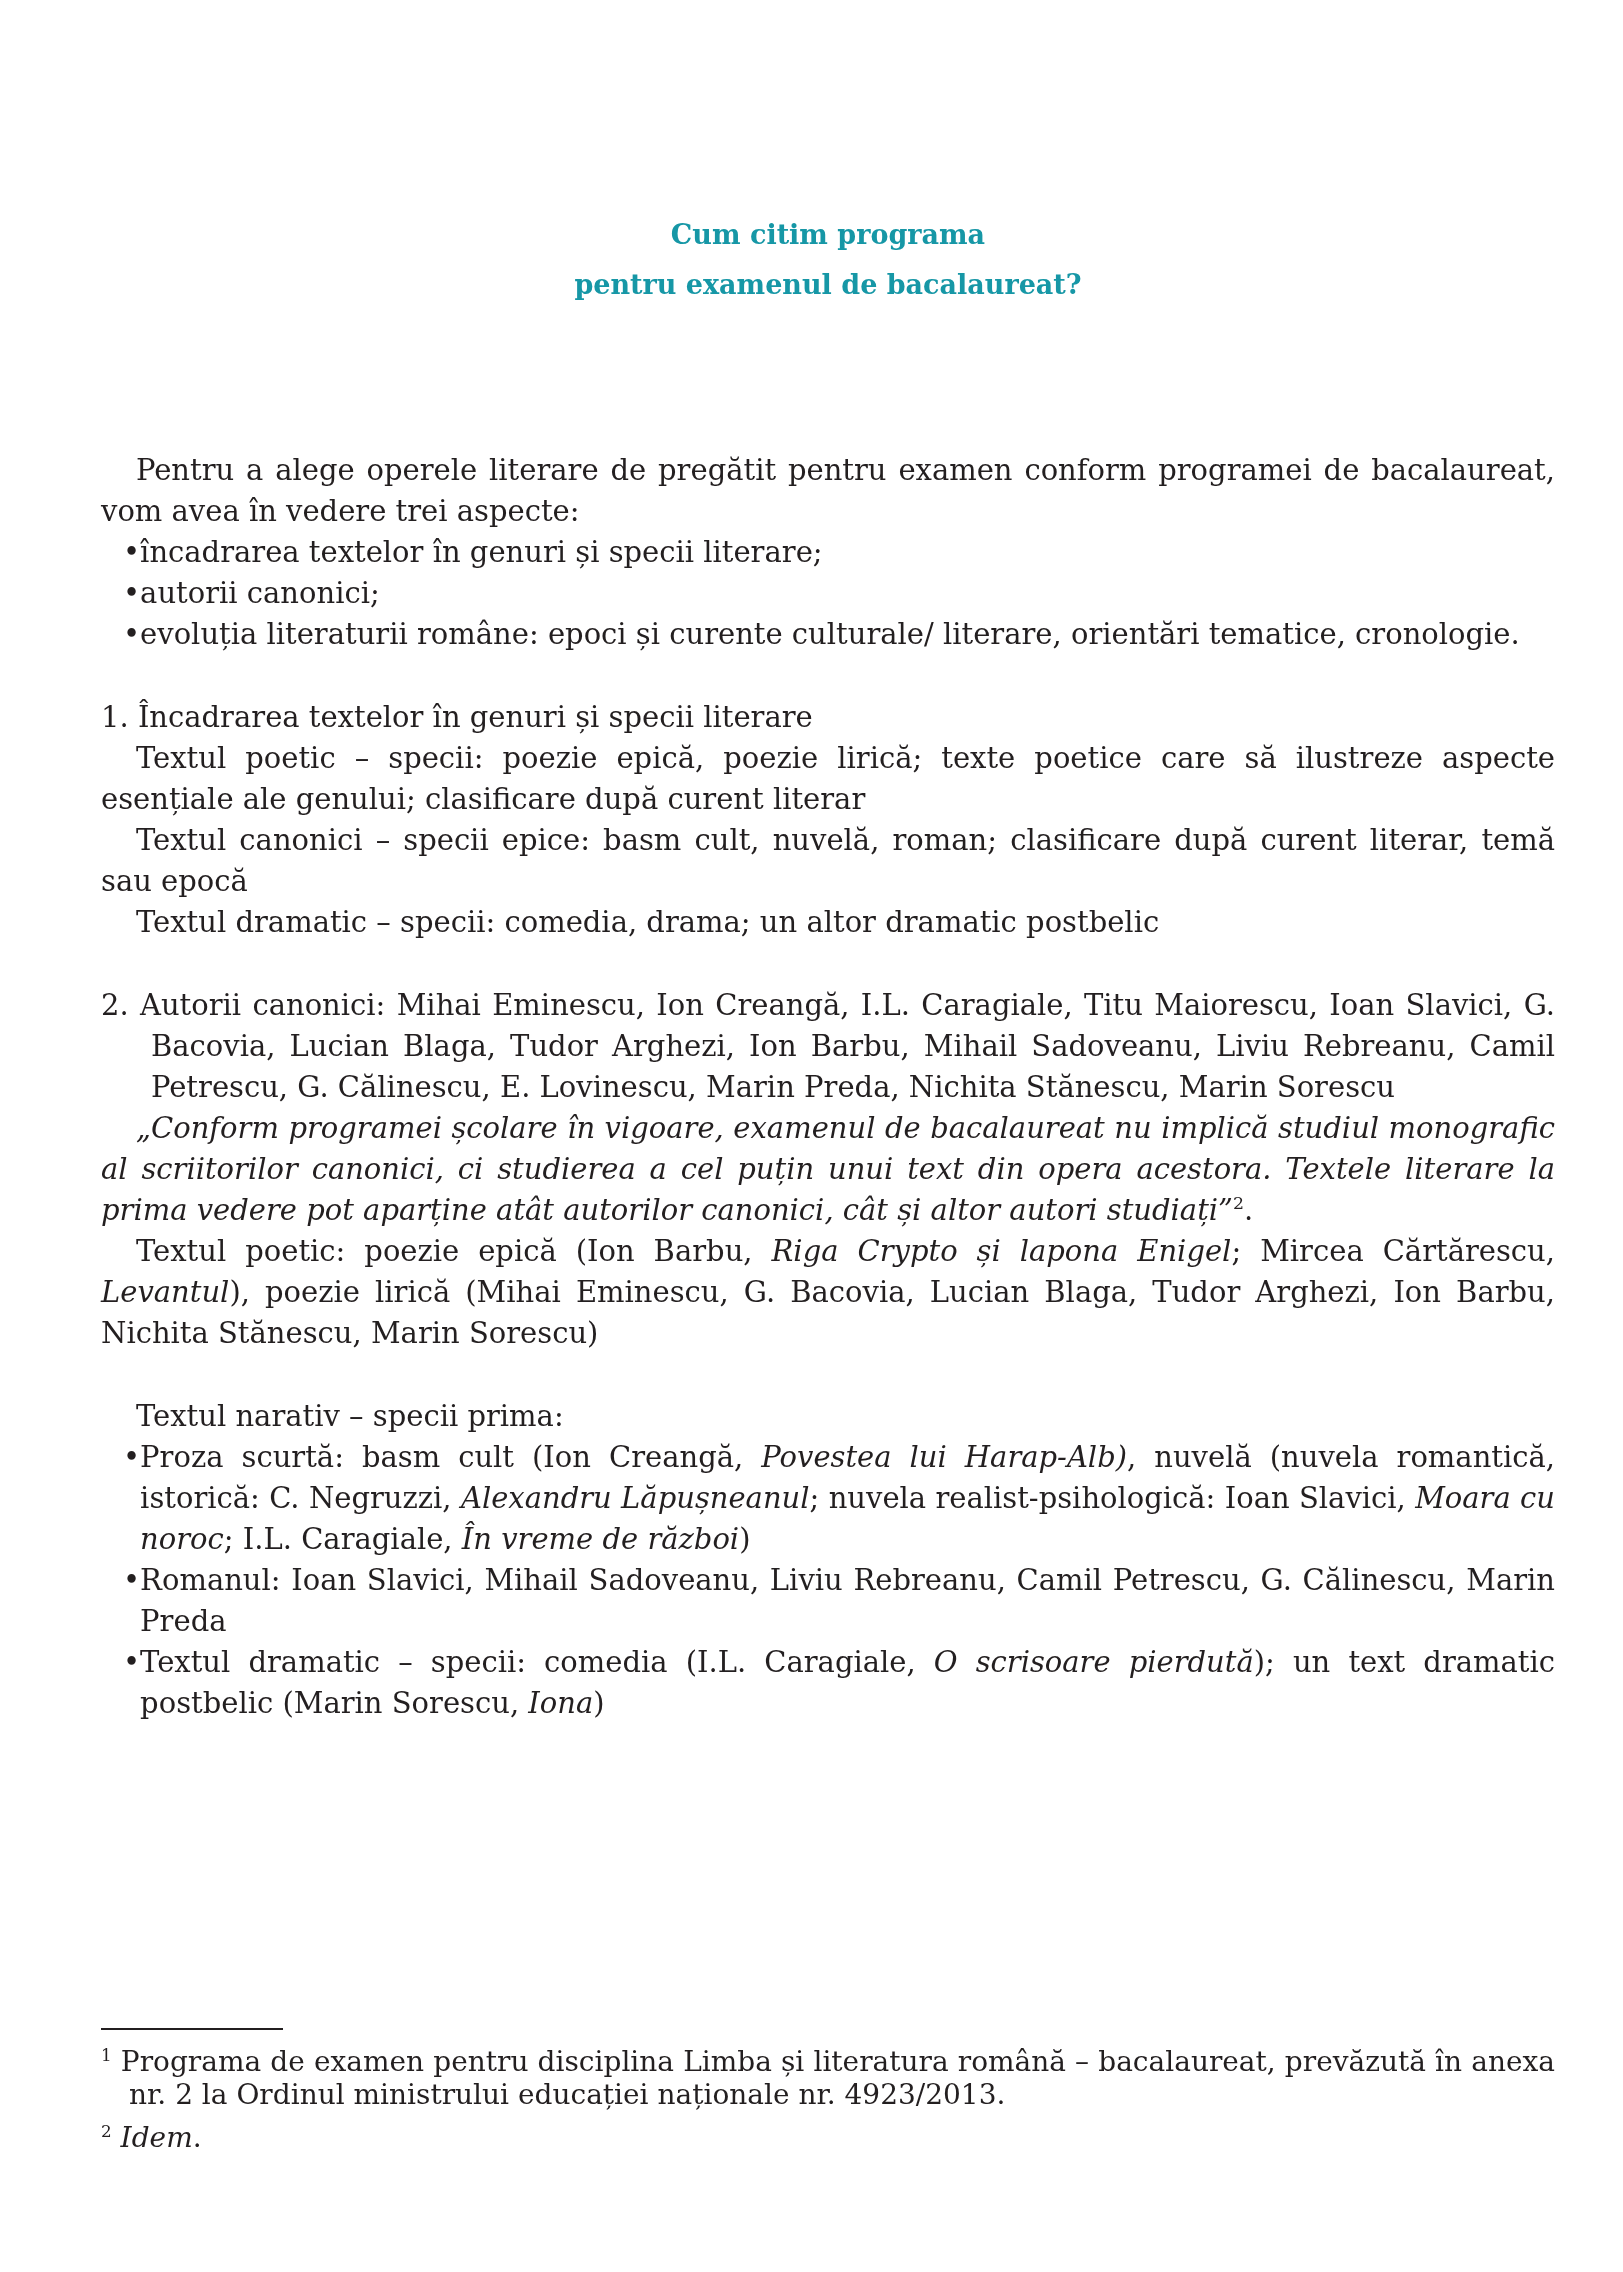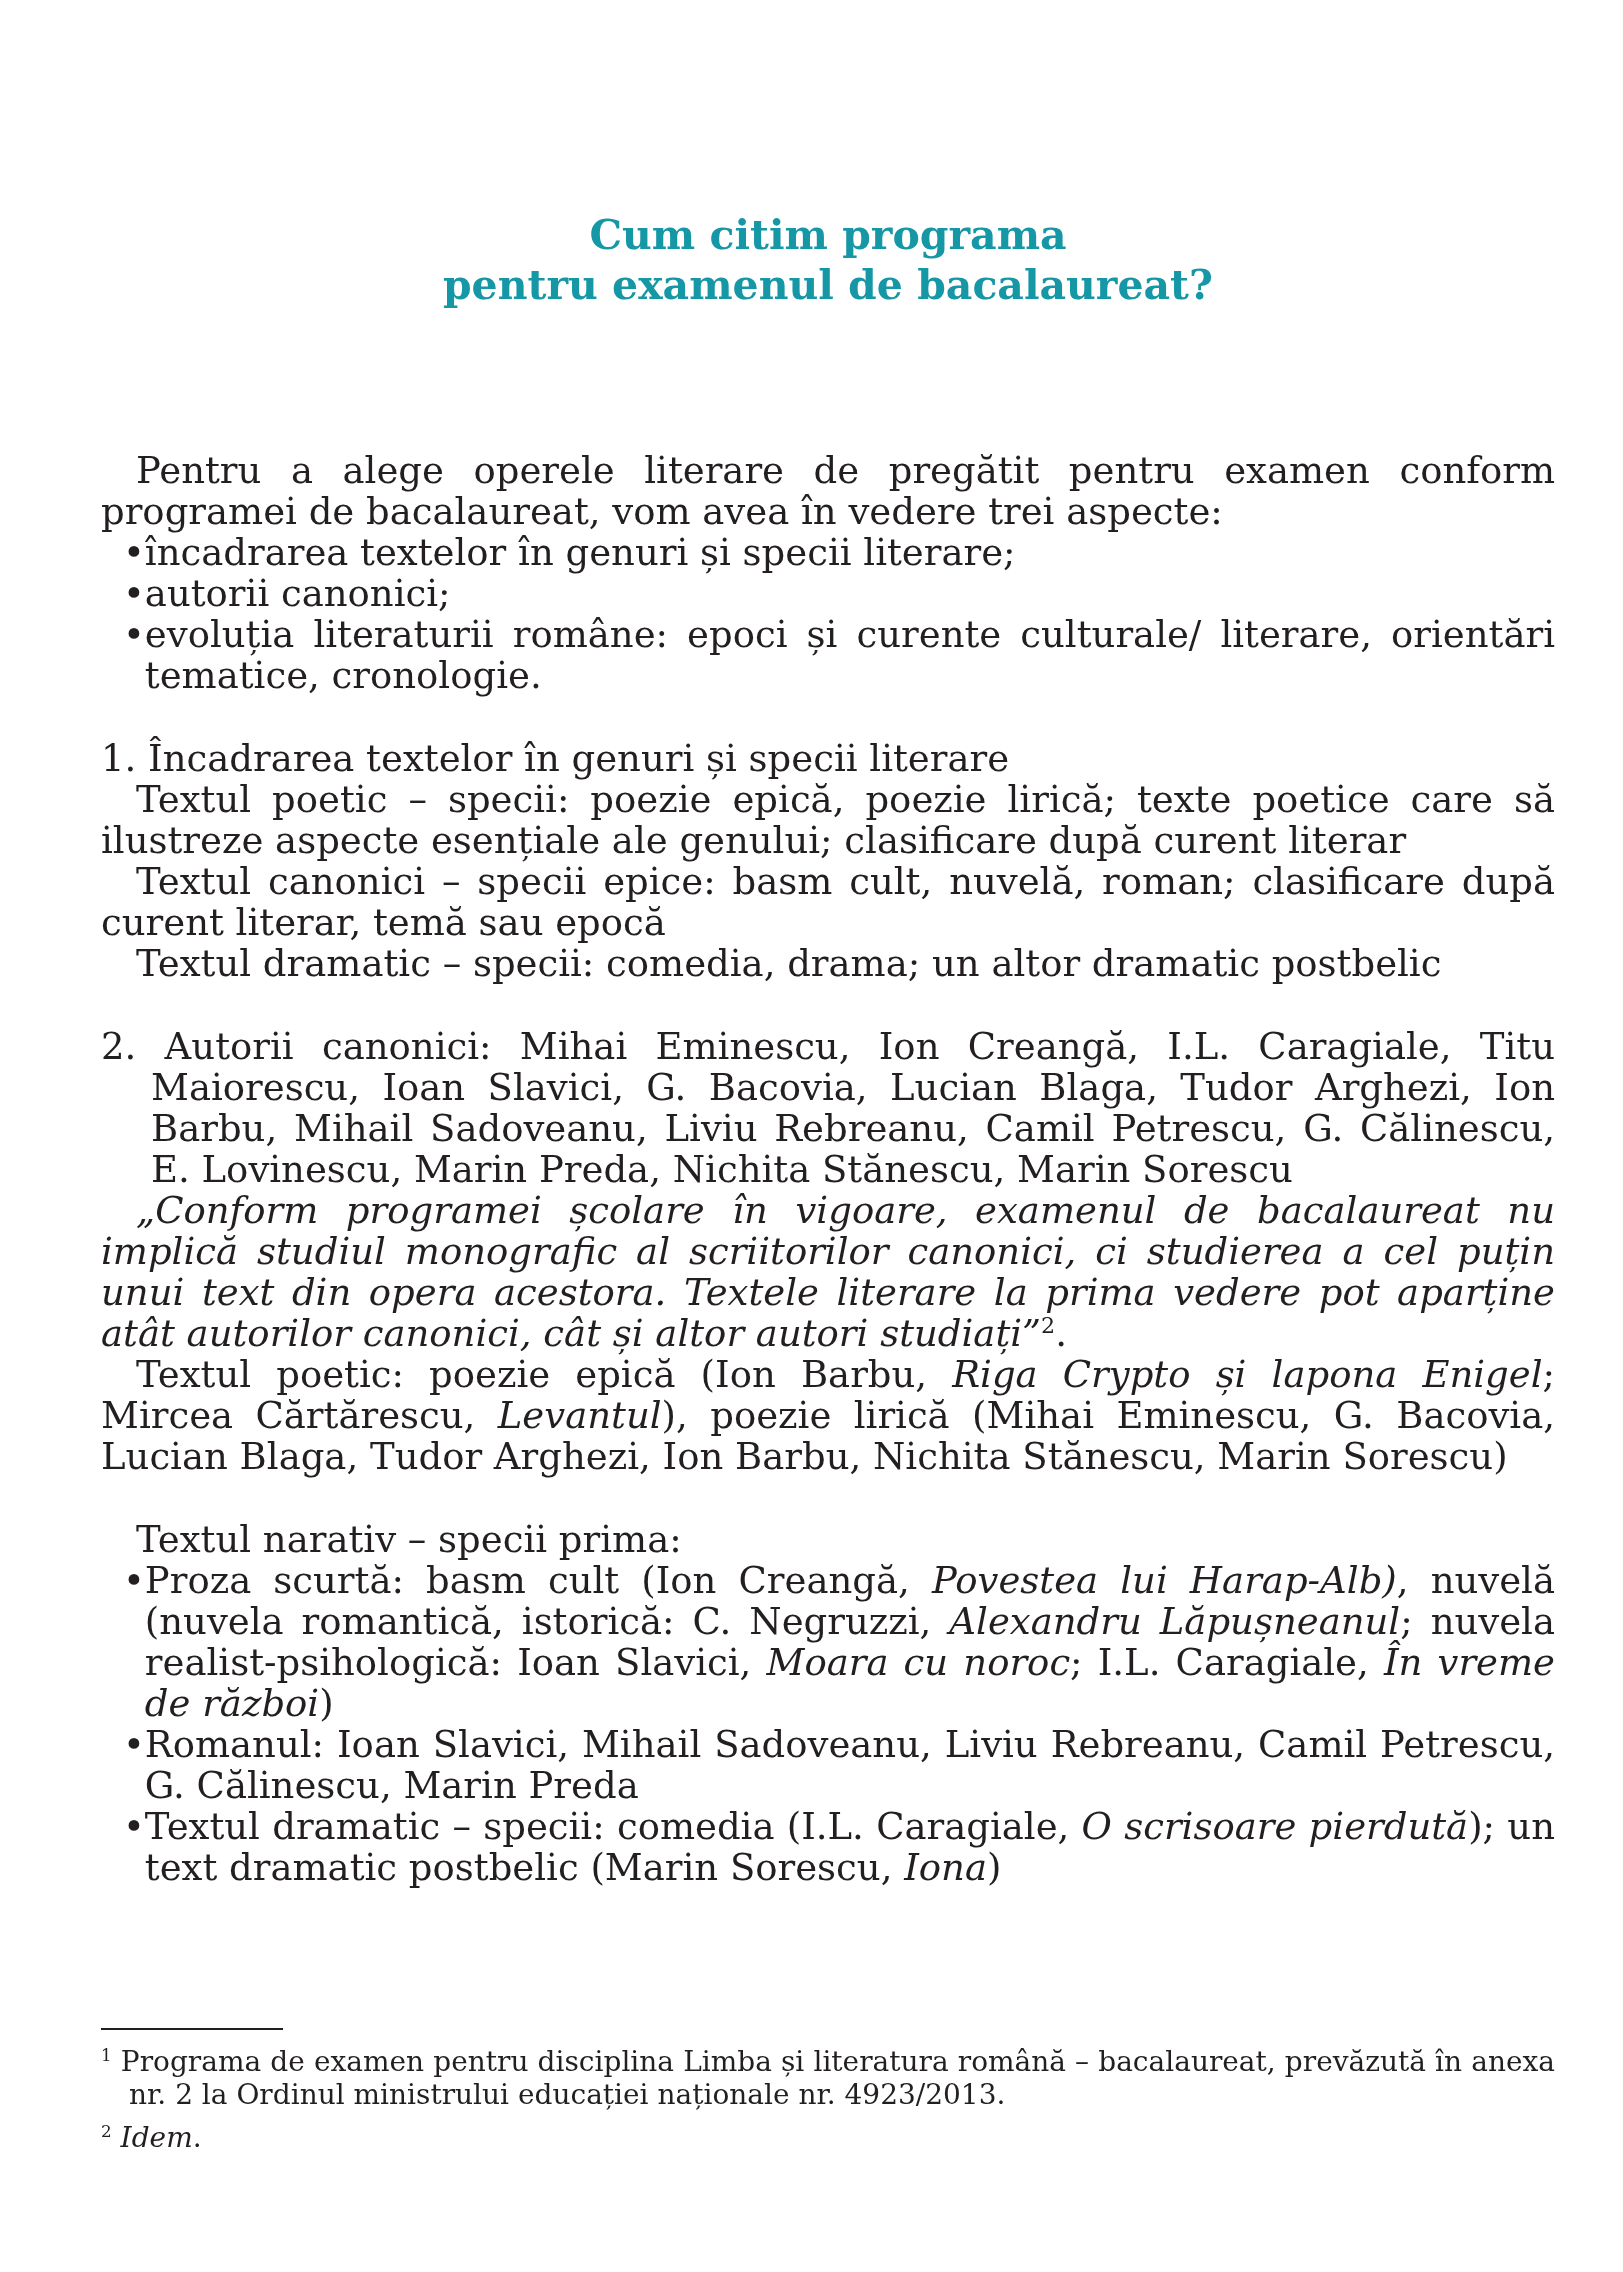--- a/index.html
+++ b/index.html
@@ -13,25 +13,25 @@
     width: 1623px; height: 2273px;
     background: var(--bg, #ffffff);
     padding: 210px 68px 110px 101px;
     display: flex; flex-direction: column;
     overflow: hidden;
   }
   .title-block {
     text-align: center;
     color: var(--accent, #1697a6);
     font-weight: bold;
-    font-size: 41px;
+    font-size: 27px;
     line-height: 50px;
     margin-bottom: 140px;
   }
-  .content { font-size: 37px; line-height: 41px; }
+  .content { font-size: 29px; line-height: 41px; }
   .block { text-align: justify; }
   .block.indent { text-indent: 35px; }
   .block.gap { margin-top: 42px; }
   .block.hang { padding-left: 50px; text-indent: -50px; }
   .block.bullet { display: flex; }
   .block.bullet .marker { flex: 0 0 35px; padding-left: 22px; }
   .block.bullet .btext { flex: 1 1 auto; text-align: justify; }
   .b { font-weight: normal; }
   .i { font-style: italic; }
   sup { font-size: 0.6em; line-height: 0; vertical-align: super; }

